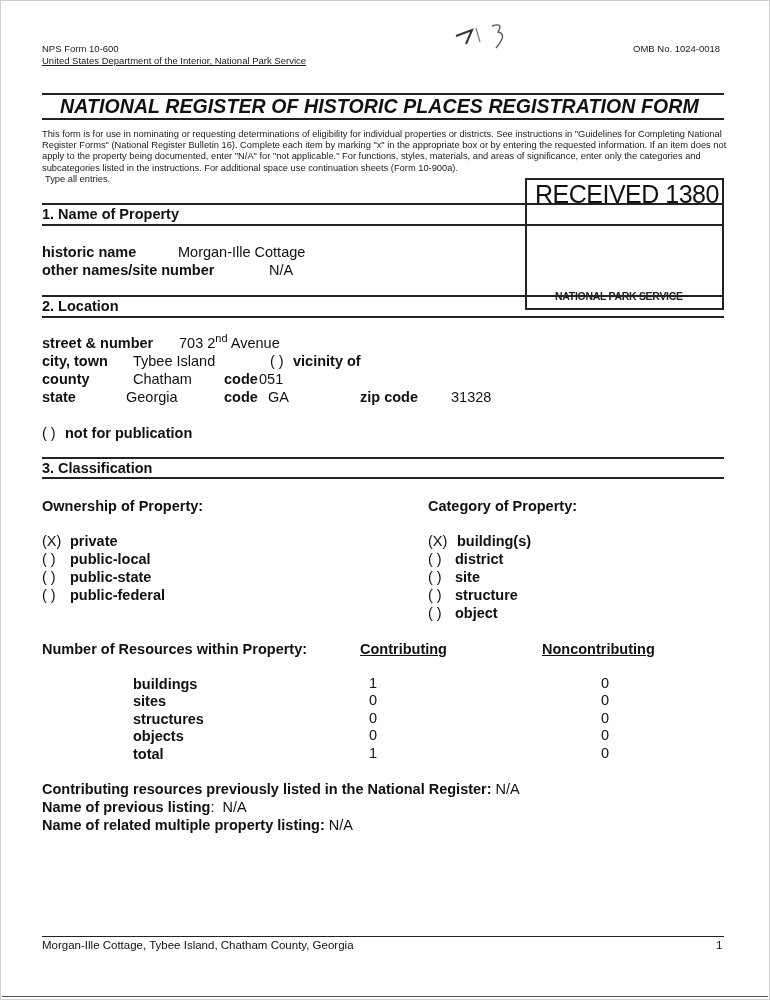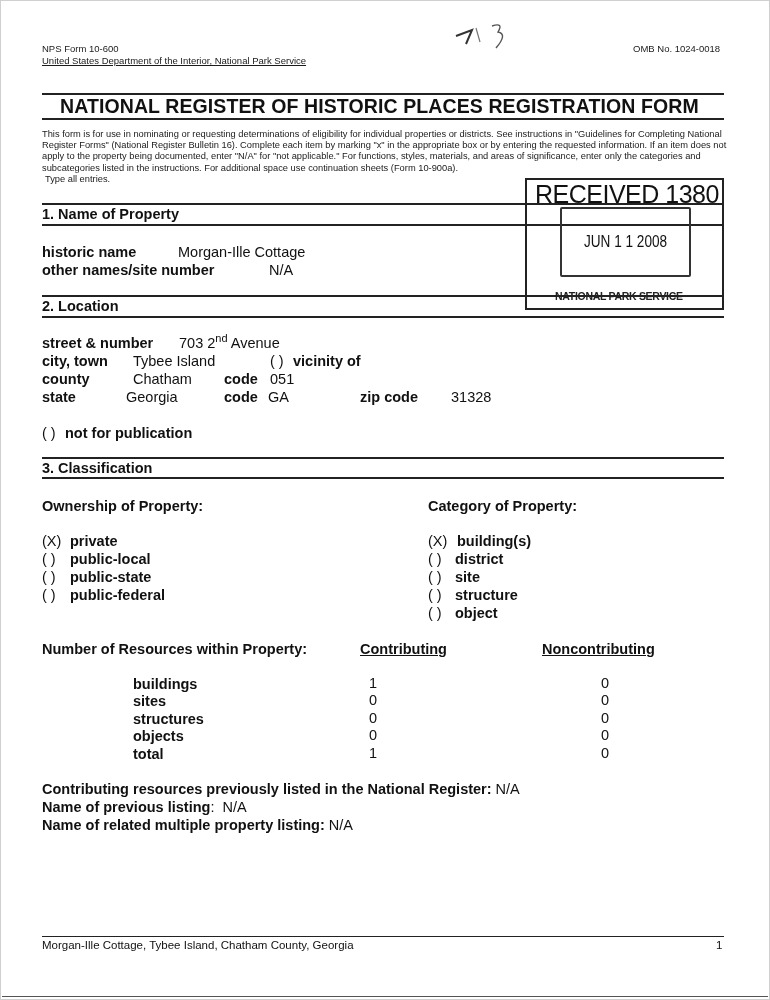--- a/index.html
+++ b/index.html
@@ -39,21 +39,21 @@
 <div class="abs small" style="left:42px; top:55px;text-decoration:underline;">United States Department of the Interior, National Park Service</div>
 <div class="abs small" style="left:633px; top:43px;">OMB No. 1024-0018</div>
 
 <svg class="hand" width="66" height="36" viewBox="0 0 66 36">
   <path d="M4 18 L20 12 L14 26" stroke="#333" stroke-width="2" fill="none"></path>
   <path d="M24 10 L28 24" stroke="#777" stroke-width="1.2" fill="none"></path>
   <path d="M40 8 Q52 4 46 14 Q56 16 44 30" stroke="#555" stroke-width="1.4" fill="none"></path>
 </svg>
 
 <div class="hrule" style="left:42px; top:93px; width:682px;"></div>
-<div class="abs title" style="left:60px; top:95px;">NATIONAL REGISTER OF HISTORIC PLACES REGISTRATION FORM</div>
+<div class="abs title" style="left:60px; top:95px;font-style:italic;">NATIONAL REGISTER OF HISTORIC PLACES REGISTRATION FORM</div>
 <div class="hrule" style="left:42px; top:118px; width:682px;"></div>
 
 <div class="abs intro" style="left:42px; top:129px;">This form is for use in nominating or requesting determinations of eligibility for individual properties or districts.  See instructions in "Guidelines for Completing National Register Forms" (National Register Bulletin 16).  Complete each item by marking "x" in the appropriate box or by entering the requested information.  If an item does not apply to the property being documented, enter "N/A" for "not applicable."  For functions, styles, materials, and areas of significance, enter only the categories and subcategories listed in the instructions.  For additional space use continuation sheets (Form 10-900a).</div>
 <div class="abs intro" style="left:45px; top:174px; width:auto;">Type all entries.</div>
 
 <div class="hrule" style="left:42px; top:203px; width:682px;"></div>
 <div class="abs sec-head" style="left:42px; top:206px;">1. Name of Property</div>
 <div class="hrule" style="left:42px; top:224px; width:682px;"></div>
 
 <div class="row" style="left:42px; top:243px;">
@@ -73,21 +73,21 @@
 <div class="row" style="left:179px; top:334px;"><span>703 2</span><sup>nd</sup><span> Avenue</span></div>
 
 <div class="row" style="left:42px; top:352px;"><span class="lbl">city, town</span></div>
 <div class="row" style="left:133px; top:352px;">Tybee Island</div>
 <div class="row" style="left:270px; top:352px;">( )</div>
 <div class="row lbl" style="left:293px; top:352px;">vicinity of</div>
 
 <div class="row" style="left:42px; top:370px;"><span class="lbl">county</span></div>
 <div class="row" style="left:133px; top:370px;">Chatham</div>
 <div class="row lbl" style="left:224px; top:370px;">code</div>
-<div class="row" style="left:270px; top:370px;">051</div>
+<div class="row" style="left:259px; top:370px;">051</div>
 
 <div class="row" style="left:42px; top:388px;"><span class="lbl">state</span></div>
 <div class="row" style="left:126px; top:388px;">Georgia</div>
 <div class="row lbl" style="left:224px; top:388px;">code</div>
 <div class="row" style="left:268px; top:388px;">GA</div>
 <div class="row lbl" style="left:360px; top:388px;">zip code</div>
 <div class="row" style="left:451px; top:388px;">31328</div>
 
 <div class="row" style="left:42px; top:424px;">( )</div>
 <div class="row lbl" style="left:65px; top:424px;">not for publication</div>
@@ -147,17 +147,14 @@
 <div class="row" style="left:42px; top:798px;"><span class="lbl">Name of previous listing</span><span class="val">:&nbsp; </span><span class="val">N/A</span></div>
 <div class="row" style="left:42px; top:816px;"><span class="lbl">Name of related multiple property listing:</span> <span class="val">N/A</span></div>
 
 <div class="hrule thin" style="left:42px; top:936px; width:682px;"></div>
 <div class="abs" style="left:42px; top:939px; font-size:11.5px;">Morgan-Ille Cottage, Tybee Island, Chatham County, Georgia</div>
 <div class="abs" style="left:716px; top:939px; font-size:11.5px;">1</div>
 <div class="hrule thin" style="left:2px; top:996px; width:766px; border-top-color:#555;"></div>
 
 <div class="stamp">
   <div class="stamp-received">RECEIVED 1380</div>
-  <div class="stamp-inner">
-    <div class="stamp-date">JUN 1 1 2008</div>
-  </div>
   <div class="stamp-line2">NATIONAL PARK SERVICE</div>
 </div>
 
 </body></html>

